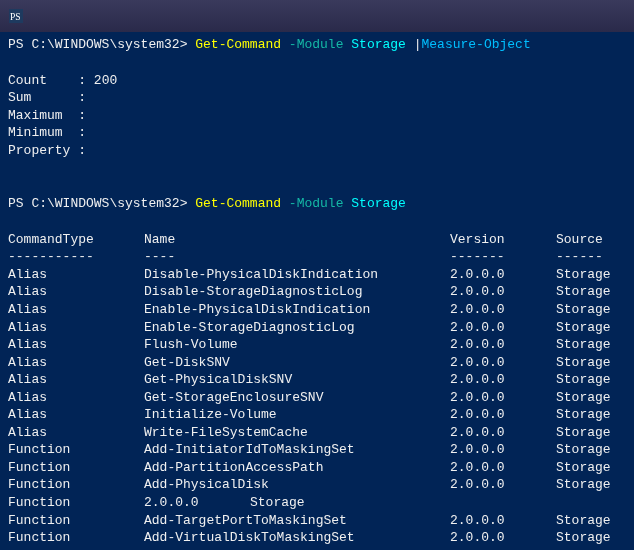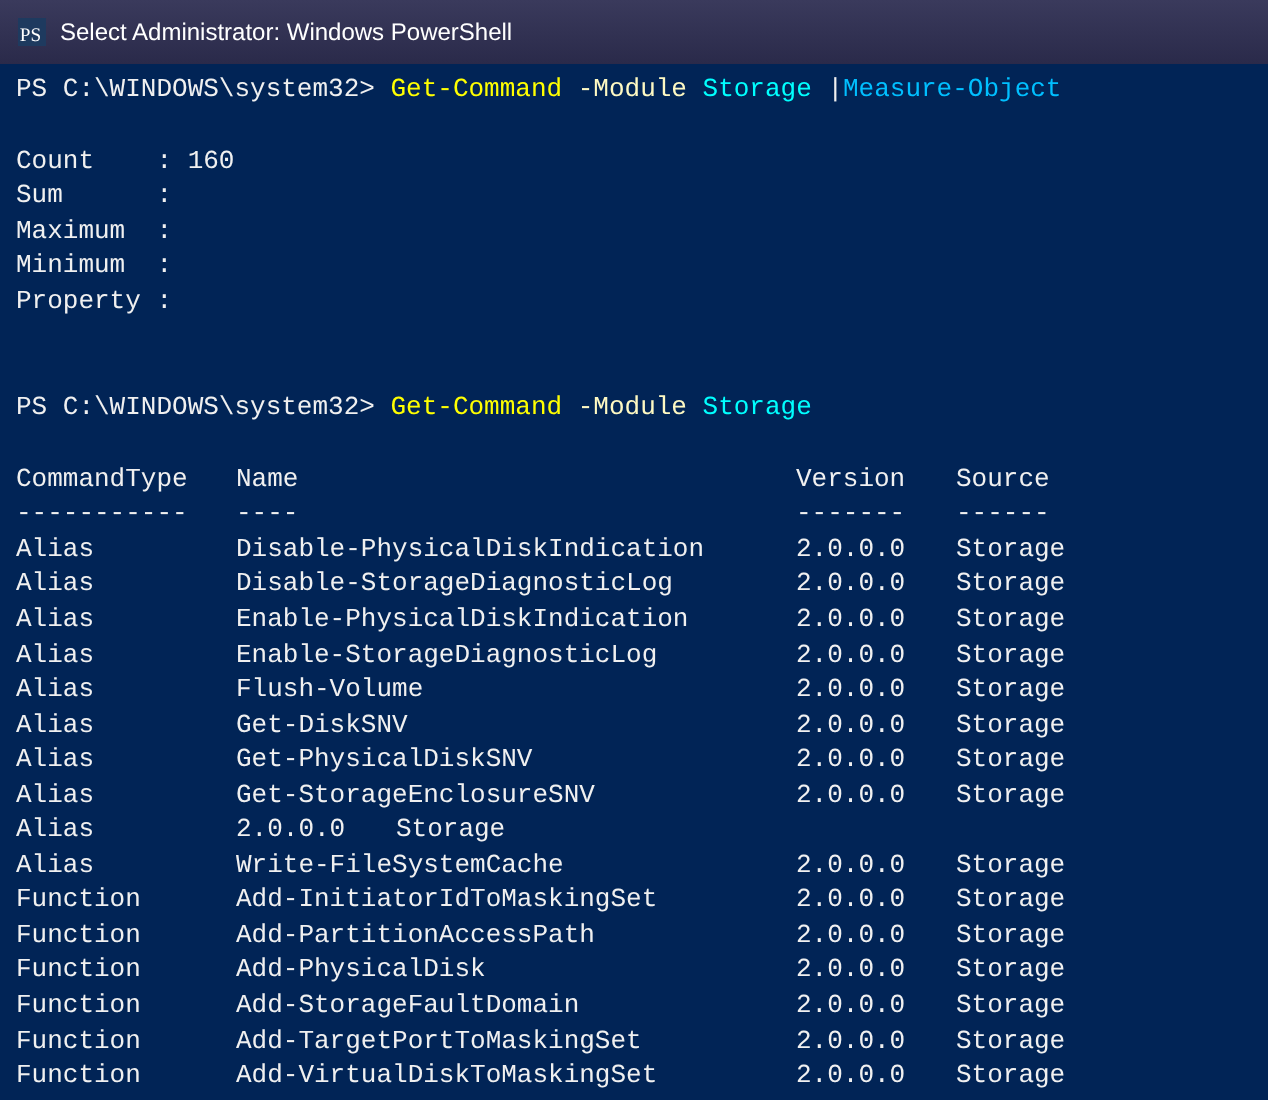--- a/index.html
+++ b/index.html
@@ -51,21 +51,21 @@
       white-space: pre;
     }
     .prompt {
       color: #f0f0f0;
     }
     .cmd-get-command {
       color: #ffff00;
       margin-top: 32px;
     }
     .cmd-param {
-      color: #fef9c3;
+      color: #14b8a6;
     }
     .cmd-value {
       color: #00ffff;
     }
     .cmd-pipe {
       color: #f0f0f0;
     }
     .cmd-measure {
       color: #00bfff;
     }
@@ -95,20 +95,21 @@
     }
     .source-val {
       color: #f0f0f0;
     }
     .empty-line {
       height: 18px;
     }
     .row {
       display: flex;
       line-height: 1.35;
+      gap: 26px;
     }
     .col-cmdtype {
       width: 110px;
       min-width: 110px;
     }
     .col-name {
       width: 280px;
       min-width: 280px;
     }
     .col-version {
@@ -123,30 +124,29 @@
 </head>
 <body>
 
 <div class="title-bar">
   <div class="title-bar-icon">
     <svg viewBox="0 0 16 16" xmlns="http://www.w3.org/2000/svg">
       <rect width="16" height="16" fill="#1e3a5f"></rect>
       <text x="1" y="13" font-size="11" fill="white" font-family="Consolas">PS</text>
     </svg>
   </div>
-  <span class="title-bar-text">Select Administrator: Windows PowerShell</span>
 </div>
 
 <div class="terminal">
 
   <div class="line"><span class="prompt">PS C:\WINDOWS\system32&gt; </span><span class="cmd-get-command">Get-Command</span><span class="cmd-param"> -Module </span><span class="cmd-value">Storage</span><span class="cmd-pipe"> |</span><span class="cmd-measure">Measure-Object</span></div>
 
   <div class="empty-line"></div>
 
-  <div class="line"><span class="label">Count   </span><span> : </span><span class="value">160</span></div>
+  <div class="line"><span class="label">Count   </span><span> : </span><span class="value">200</span></div>
   <div class="line"><span class="label">Sum     </span><span> :</span></div>
   <div class="line"><span class="label">Maximum </span><span> :</span></div>
   <div class="line"><span class="label">Minimum </span><span> :</span></div>
   <div class="line"><span class="label">Property</span><span> :</span></div>
 
   <div class="empty-line"></div>
   <div class="empty-line"></div>
 
   <div class="line"><span class="prompt">PS C:\WINDOWS\system32&gt; </span><span class="cmd-get-command">Get-Command</span><span class="cmd-param"> -Module </span><span class="cmd-value">Storage</span></div>
 
@@ -209,20 +209,21 @@
         <span class="col-source source-val">Storage</span>
       </div>
       <div class="row">
         <span class="col-cmdtype alias-type">Alias</span>
         <span class="col-name cmd-name">Get-StorageEnclosureSNV</span>
         <span class="col-version version-val">2.0.0.0</span>
         <span class="col-source source-val">Storage</span>
       </div>
       <div class="row">
         <span class="col-cmdtype alias-type">Alias</span>
+        <span class="col-name cmd-name">Initialize-Volume</span>
         <span class="col-version version-val">2.0.0.0</span>
         <span class="col-source source-val">Storage</span>
       </div>
       <div class="row">
         <span class="col-cmdtype alias-type">Alias</span>
         <span class="col-name cmd-name">Write-FileSystemCache</span>
         <span class="col-version version-val">2.0.0.0</span>
         <span class="col-source source-val">Storage</span>
       </div>
       <div class="row">
@@ -238,21 +239,20 @@
         <span class="col-source source-val">Storage</span>
       </div>
       <div class="row">
         <span class="col-cmdtype function-type">Function</span>
         <span class="col-name cmd-name">Add-PhysicalDisk</span>
         <span class="col-version version-val">2.0.0.0</span>
         <span class="col-source source-val">Storage</span>
       </div>
       <div class="row">
         <span class="col-cmdtype function-type">Function</span>
-        <span class="col-name cmd-name">Add-StorageFaultDomain</span>
         <span class="col-version version-val">2.0.0.0</span>
         <span class="col-source source-val">Storage</span>
       </div>
       <div class="row">
         <span class="col-cmdtype function-type">Function</span>
         <span class="col-name cmd-name">Add-TargetPortToMaskingSet</span>
         <span class="col-version version-val">2.0.0.0</span>
         <span class="col-source source-val">Storage</span>
       </div>
       <div class="row">

